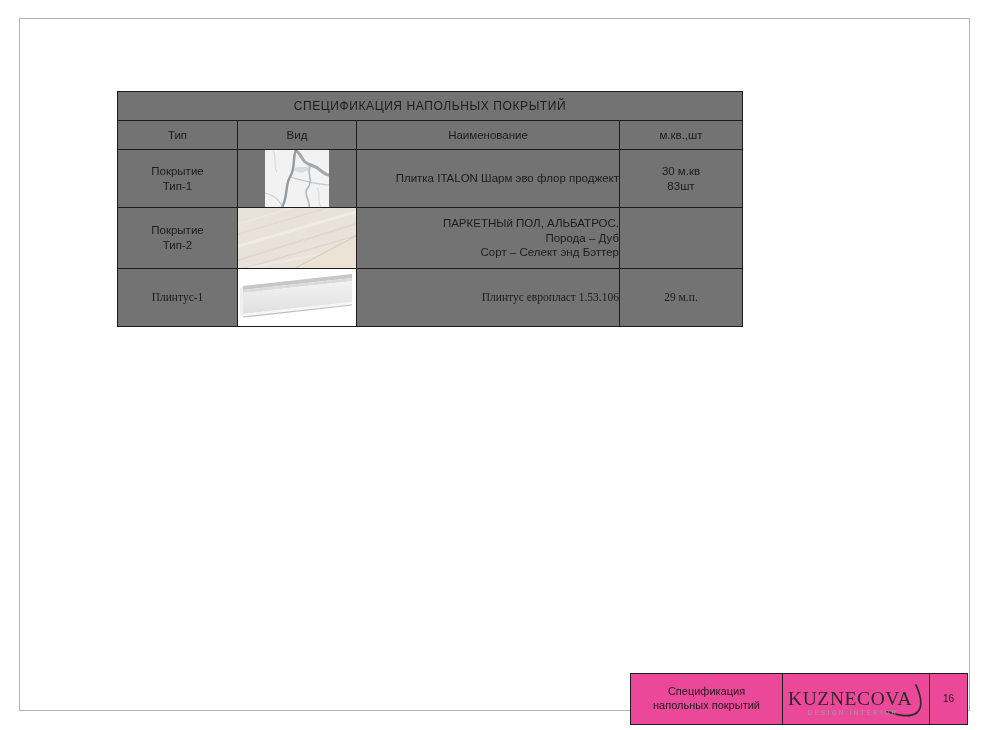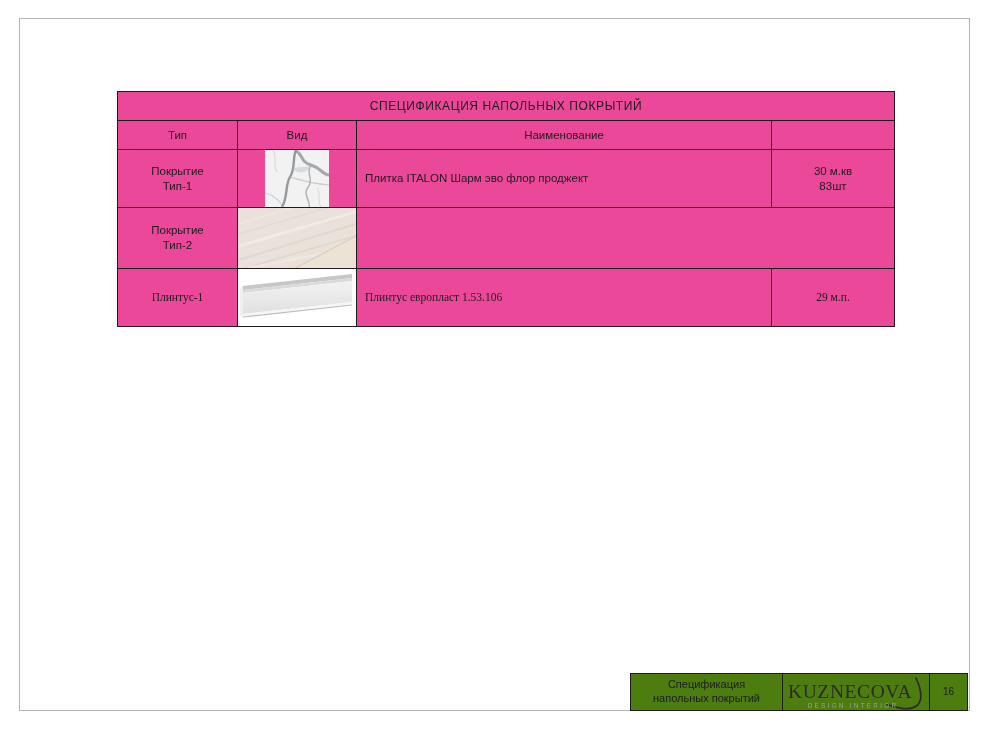--- a/index.html
+++ b/index.html
@@ -7,50 +7,50 @@
     width:990px; height:730px; background:#ffffff; position:relative;
     font-family:"Liberation Sans", sans-serif; color:#1c1c1c;
     overflow:hidden;
   }
   .page-border {
     position:absolute; left:19px; top:18px; width:951px; height:693px;
     border:1.5px solid #b3b3b3; box-sizing:border-box;
   }
   
   .spec-table {
-    position:absolute; left:117px; top:91px; width:778px;
+    position:absolute; left:117px; top:91px; width:626px;
     border:1.5px solid #1c1c1c; box-sizing:border-box;
-    font-size:11.5px; background:#ec4899;
+    font-size:11.5px; background:#737373;
   }
   .spec-title {
     height:28px; display:flex; align-items:center; justify-content:center;
     border-bottom:1.2px solid #1c1c1c; font-size:12px; letter-spacing:0.6px;
   }
   .spec-header, .spec-row {
     display:grid; grid-template-columns:120px 119px 1fr 122px;
   }
   .spec-header { height:28px; }
   .spec-row { border-top:1.2px solid #1c1c1c; }
   .row-h1 { height:57px; }
   .row-h2 { height:60px; }
   .row-h3 { height:57px;font-family:Liberation Serif, serif; }
   .cell {
     border-right:1.2px solid #1c1c1c;
     display:flex; flex-direction:column; align-items:center; justify-content:center;
     text-align:center; line-height:1.3; overflow:hidden; box-sizing:border-box;
   }
   .cell.last { border-right:none; }
-  .name-cell { align-items:flex-start; text-align:left; padding-left:8px; }
+  .name-cell { align-items:flex-end; text-align:left; padding-left:8px; }
   .view-cell { padding:0; position:relative; }
   .view-cell svg { display:block; }
   .fill-img { width:100%; height:100%; }
   
   .title-block {
-    position:absolute; left:630px; top:673px; width:338px; height:38px;
-    border:1.5px solid #1c1c1c; box-sizing:border-box; background:#4d7c0f;
+    position:absolute; left:630px; top:673px; width:338px; height:52px;
+    border:1.5px solid #1c1c1c; box-sizing:border-box; background:#ec4899;
     display:grid; grid-template-columns:152px 1fr 37px;
   }
   .tb-cell {
     border-right:1.5px solid #1c1c1c;
     display:flex; flex-direction:column; align-items:center; justify-content:center;
     line-height:1.25; box-sizing:border-box; overflow:hidden;
   }
   .tb-cell.last { border-right:none; }
   .sheet-name { font-size:11px; }
   .page-number { font-size:10px; }
@@ -61,20 +61,21 @@
 <div class="page-border"></div>
 
 <div class="spec-table">
 
   <div class="spec-title">СПЕЦИФИКАЦИЯ НАПОЛЬНЫХ ПОКРЫТИЙ</div>
 
   <div class="spec-header">
     <div class="cell">Тип</div>
     <div class="cell">Вид</div>
     <div class="cell">Наименование</div>
+    <div class="cell last">м.кв.,шт</div>
   </div>
 
   <div class="spec-row row-h1">
     <div class="cell">
       <span>Покрытие</span>
       <span>Тип-1</span>
     </div>
     <div class="cell view-cell">
       <svg width="64" height="57" viewBox="0 0 64 57" preserveAspectRatio="none">
         <rect width="64" height="57" fill="#f1f2f1"></rect>
@@ -107,20 +108,25 @@
         <rect width="119" height="60" fill="#e9e2db"></rect>
         <path d="M-6 54 L125 14" stroke="#e0d8d0" stroke-width="2" fill="none"></path>
         <path d="M-6 40 L125 2" stroke="#f1ebe4" stroke-width="3" fill="none"></path>
         <path d="M-6 64 L125 26" stroke="#ded5cc" stroke-width="1.4" fill="none"></path>
         <path d="M10 60 L125 38" stroke="#efe8e0" stroke-width="2.2" fill="none"></path>
         <path d="M-6 28 L110 -6" stroke="#e2dad2" stroke-width="1.4" fill="none"></path>
         <path d="M-6 18 L80 -8" stroke="#eee7df" stroke-width="2" fill="none"></path>
         <polygon points="119,28 119,60 58,60" fill="#ece3d5"></polygon>
         <path d="M119 28 L58 60" stroke="#d8cec2" stroke-width="1.2" fill="none"></path>
       </svg>
+    </div>
+    <div class="cell name-cell">
+      <span>ПАРКЕТНЫй ПОЛ, АЛЬБАТРОС.</span>
+      <span>Порода – Дуб</span>
+      <span>Сорт – Селект энд Бэттер</span>
     </div>
   </div>
 
   <div class="spec-row row-h3">
     <div class="cell">
       <span>Плинтус-1</span>
     </div>
     <div class="cell view-cell">
       <svg class="fill-img" viewBox="0 0 119 57" preserveAspectRatio="none">
         <defs>

